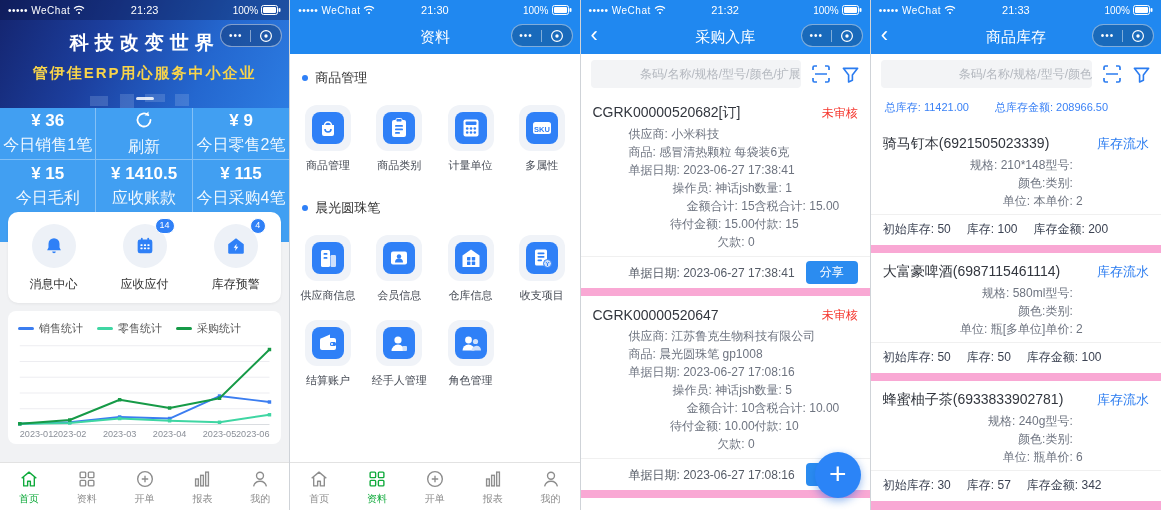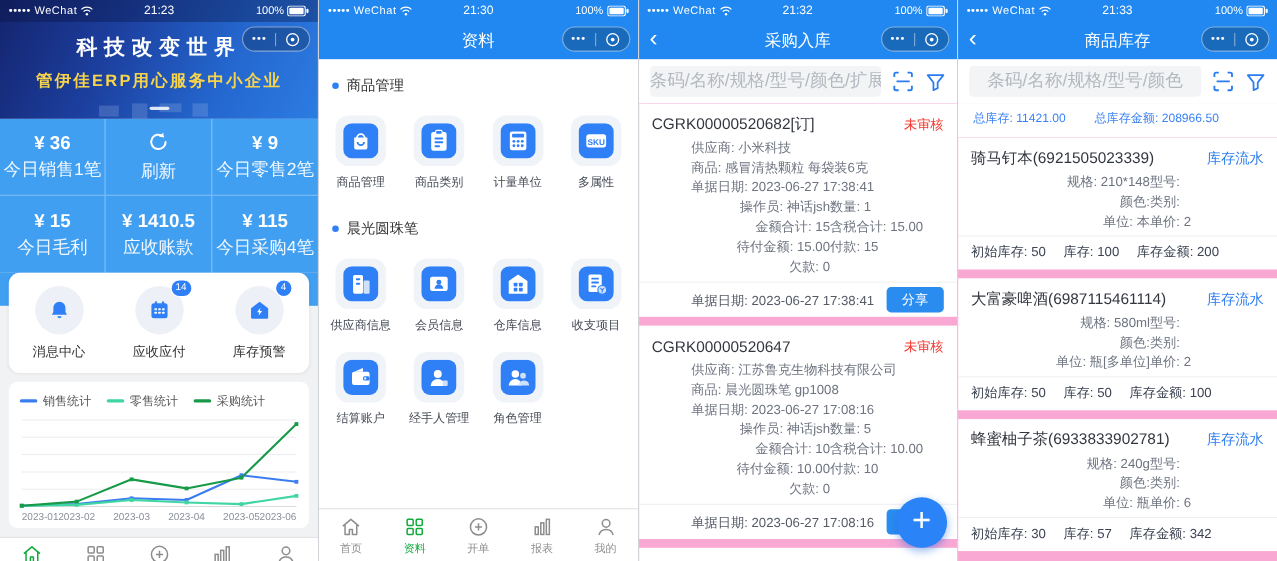--- a/index.html
+++ b/index.html
@@ -34,21 +34,21 @@
   .banner .capsule { position:absolute; right:7px; top:24px; }
   .b-title { text-align:center; font-size:19px; font-weight:bold; letter-spacing:6px; margin-top:10px; }
   .b-sub { text-align:center; font-size:15px; font-weight:bold; letter-spacing:2px; color:#f8d44a; margin-top:8px; }
   .b-dash { position:absolute; bottom:8px; left:50%; transform:translateX(-50%); width:18px; height:3px; border-radius:2px; background:rgba(255,255,255,.85); }
   .skyline { position:absolute; bottom:0; left:90px; right:90px; height:14px; opacity:.25;
     background:linear-gradient(to top,#9db9e8 0 100%) left/18px 10px no-repeat,
                linear-gradient(to top,#9db9e8 0 100%) 30px 0/14px 14px no-repeat,
                linear-gradient(to top,#9db9e8 0 100%) 55px 0/20px 8px no-repeat,
                linear-gradient(to top,#9db9e8 0 100%) 85px 0/14px 12px no-repeat; }
 
-  .stats { height:140px; flex:none; background:#419ff2; display:grid; grid-template-columns:1fr 1fr 1fr; grid-template-rows:1fr 1fr; }
+  .stats { height:104px; flex:none; background:#419ff2; display:grid; grid-template-columns:1fr 1fr 1fr; grid-template-rows:1fr 1fr; }
   .stat { border-right:1px solid rgba(255,255,255,.35); border-bottom:1px solid rgba(255,255,255,.35); display:flex; flex-direction:column; align-items:center; justify-content:center; color:#fff; cursor:pointer; }
   .stat:nth-child(3n) { border-right:none; }
   .stat:nth-child(n+4) { border-bottom:none; }
   .stat .v { font-size:17px; font-weight:bold; }
   .stat .l { font-size:16px; margin-top:4px; color:rgba(255,255,255,.92); }
   .stat .rico { margin-bottom:2px; }
 
   .short-wrap { position:relative; flex:none; padding:0 8px; }
   .short-wrap::before { content:""; position:absolute; left:0; right:0; top:0; height:30px; background:#419ff2; }
   .short-card { position:relative; background:#fff; border-radius:10px; display:flex; padding:12px 0 10px; box-shadow:0 1px 3px rgba(0,0,0,.06); }
@@ -73,21 +73,21 @@
   .sec-title { display:flex; align-items:center; gap:7px; padding:15px 12px 8px; font-size:13px; color:#333; }
   .sec-title .dot { width:6px; height:6px; border-radius:50%; background:#2f80f7; }
   .grid4 { display:flex; flex-wrap:wrap; padding:2px 2px; }
   .tile { width:25%; display:flex; flex-direction:column; align-items:center; padding:8px 0 9px; cursor:pointer; }
   .tile .tbox { width:46px; height:46px; border-radius:12px; background:#f0f3f8; display:flex; align-items:center; justify-content:center; }
   .tile .ibox { width:32px; height:32px; }
   .tile .tl { font-size:11px; color:#454a54; margin-top:7px; white-space:nowrap; }
 
   
   .searchrow { background:#fff; height:40px; flex:none; display:flex; align-items:center; padding:0 10px; gap:10px; }
-  .sinput { flex:1; height:28px; border:none; outline:none; background:#f3f4f6; border-radius:4px; text-align:center; font-size:16px; color:#333; font-family:inherit; }
+  .sinput { flex:1; height:28px; border:none; outline:none; background:#f3f4f6; border-radius:4px; text-align:right; font-size:12px; color:#333; font-family:inherit; }
   .sinput::placeholder { color:#b4b8bf; }
   .sic { flex:none; color:#2b7cf0; cursor:pointer; display:flex; }
   .listbody { flex:1; overflow:hidden; background:#f9a8d4; }
   .dcard { background:#fff; padding:7px 12px 0; margin-bottom:8px; }
   .dcard .trow { display:flex; justify-content:space-between; align-items:center; height:24px; }
   .dcard .no { font-size:14px; color:#32363e; }
   .red { color:#f5352c; font-size:12px; }
   .ln { font-size:12px; color:#6e7480; line-height:18px;margin-left:36px; }
   .prow { display:flex; line-height:18px; }
   .prow .c1 { width:55%;text-align:right; }

